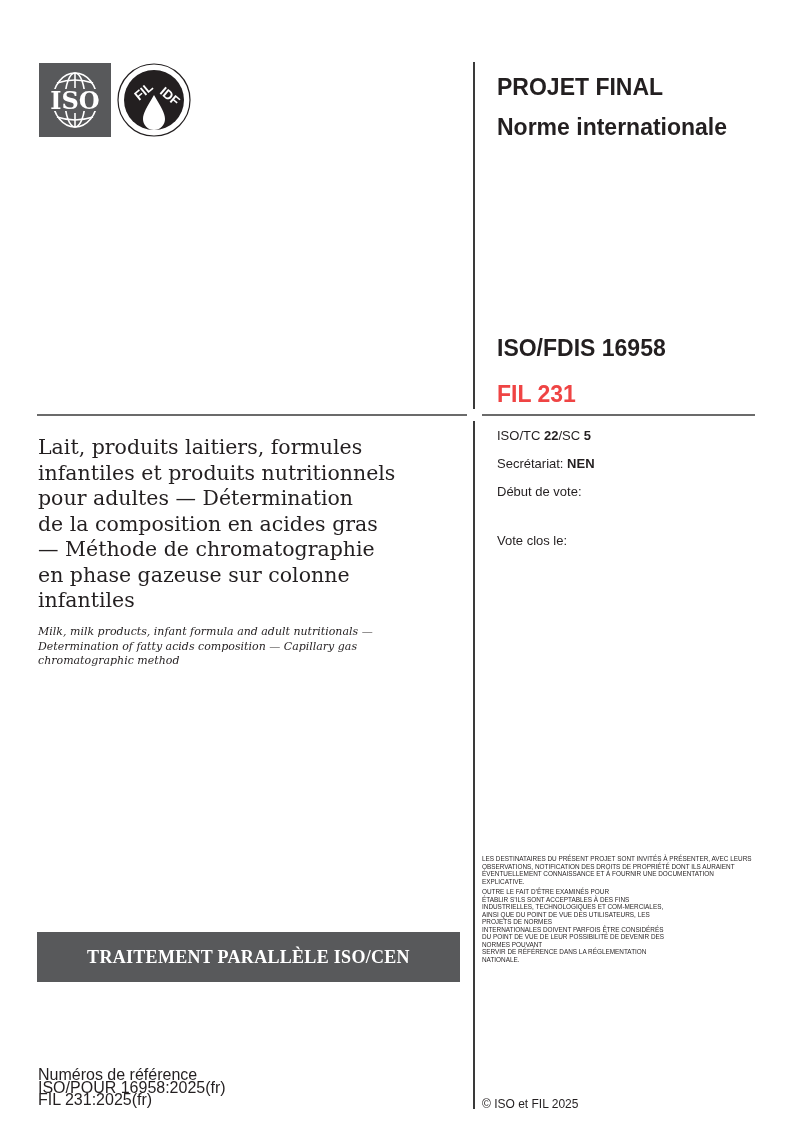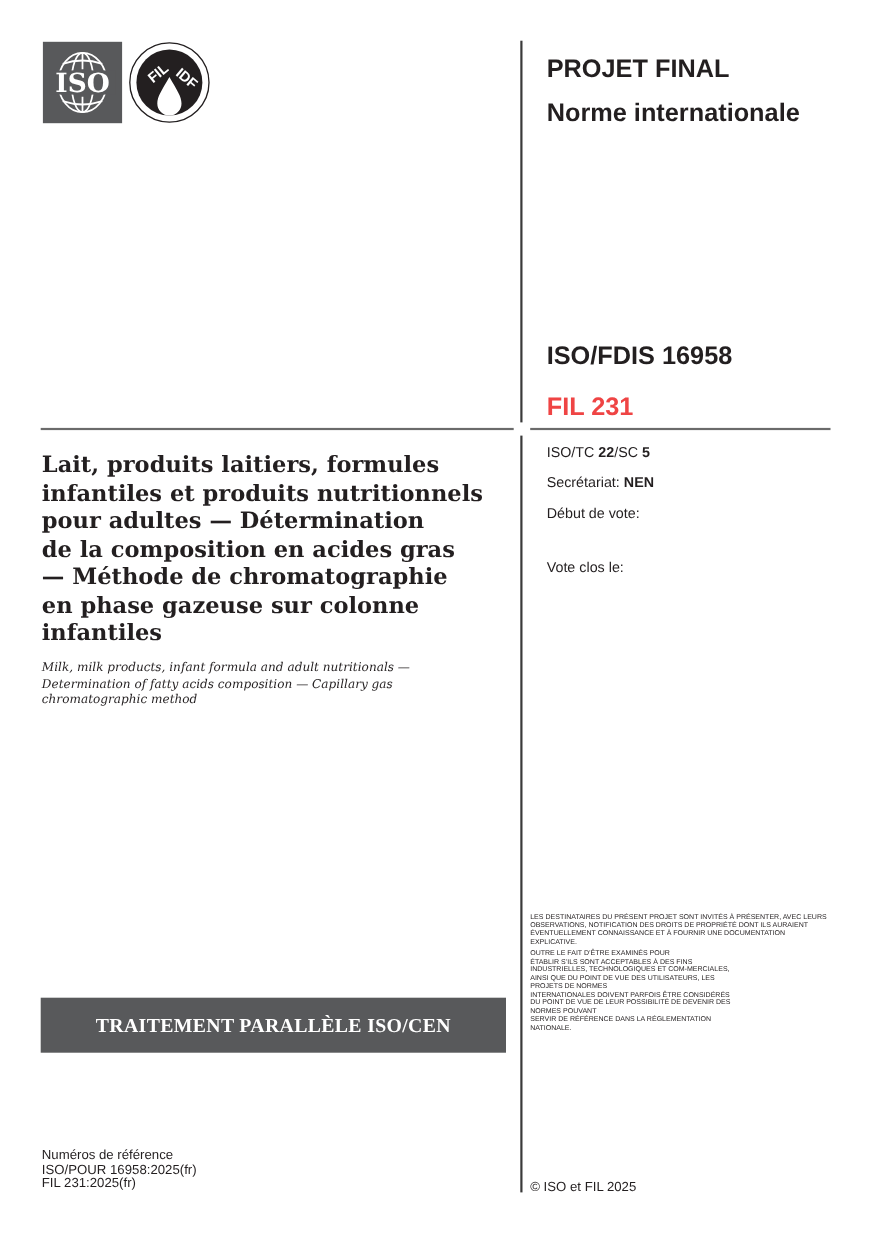--- a/index.html
+++ b/index.html
@@ -1,17 +1,17 @@
 <!DOCTYPE html>
 <html><head>
 <meta charset="utf-8">
 <style>
   html, body { margin: 0; padding: 0; background: #ffffff; }
   body { width: 793px; height: 1122px; position: relative; overflow: hidden; color: #231f20; }
-  .abs { position: absolute; }
+  .abs { position: absolute; margin-top: 25px; }
   .sans { font-family: "Liberation Sans", "DejaVu Sans", sans-serif; }
   .serif { font-family: "DejaVu Serif", "Liberation Serif", serif; }
 
   
   #iso-logo { left: 39px; top: 38px; width: 72px; height: 74px; background: #58595b; }
   #idf-logo { left: 117px; top: 38px; width: 74px; height: 74px; }
 
   
   #vline { left: 473px; top: 37px; width: 2px; height: 1047px; background: #3a3a3a; }
   #vline-gap { left: 471px; top: 384px; width: 6px; height: 12px; background: #ffffff; }
@@ -25,32 +25,32 @@
   #fil-number { left: 497px; top: 356px; font-size: 23px; font-weight: bold; color: #ef4444; }
 
   
   .meta { left: 497px; font-size: 13px; color: #231f20; }
   #meta-tc { top: 403px; }
   #meta-secretariat { top: 431px; }
   #meta-vote-start { top: 459px; }
   #meta-vote-end { top: 508px; }
 
   
-  #title-fr { left: 38px; top: 410px; width: 420px; font-size: 20.5px; font-weight: bold; line-height: 25.5px; color: #231f20; }
+  #title-fr { left: 38px; top: 410px; width: 420px; font-size: 20.5px; font-weight: normal; line-height: 25.5px; color: #231f20; }
   #title-en { left: 38px; top: 600px; width: 420px; font-size: 11px; font-style: italic; line-height: 14.5px; color: #231f20; }
 
   
   #banner { left: 37px; top: 907px; width: 423px; height: 50px; background: #58595b; color: #ffffff; font-size: 18px; font-weight: bold; display: flex; align-items: center; justify-content: center; letter-spacing: 0.3px; font-family: Liberation Serif, serif; }
 
   
   #disclaimer { left: 482px; top: 830px; width: 270px; font-size: 6.4px; line-height: 7.5px; color: #231f20; text-transform: uppercase; }
   #disclaimer p { margin: 0 0 3px 0; }
 
   
-  #refs { left: 38px; top: 1044px; font-size: 12px; line-height: 12.5px; color: #231f20; }
+  #refs { left: 38px; top: 1044px; font-size: 16px; line-height: 12.5px; color: #231f20; }
   #copyright { left: 482px; top: 1072px; font-size: 12px; color: #231f20; }
   b { font-weight: bold; }
 </style>
 </head>
 <body>
 
 <div id="iso-logo" class="abs">
   <svg width="72" height="74" viewBox="0 0 72 74">
     <g fill="none" stroke="#ffffff" stroke-width="1.6">
       <ellipse cx="36" cy="37" rx="22" ry="27"></ellipse>

